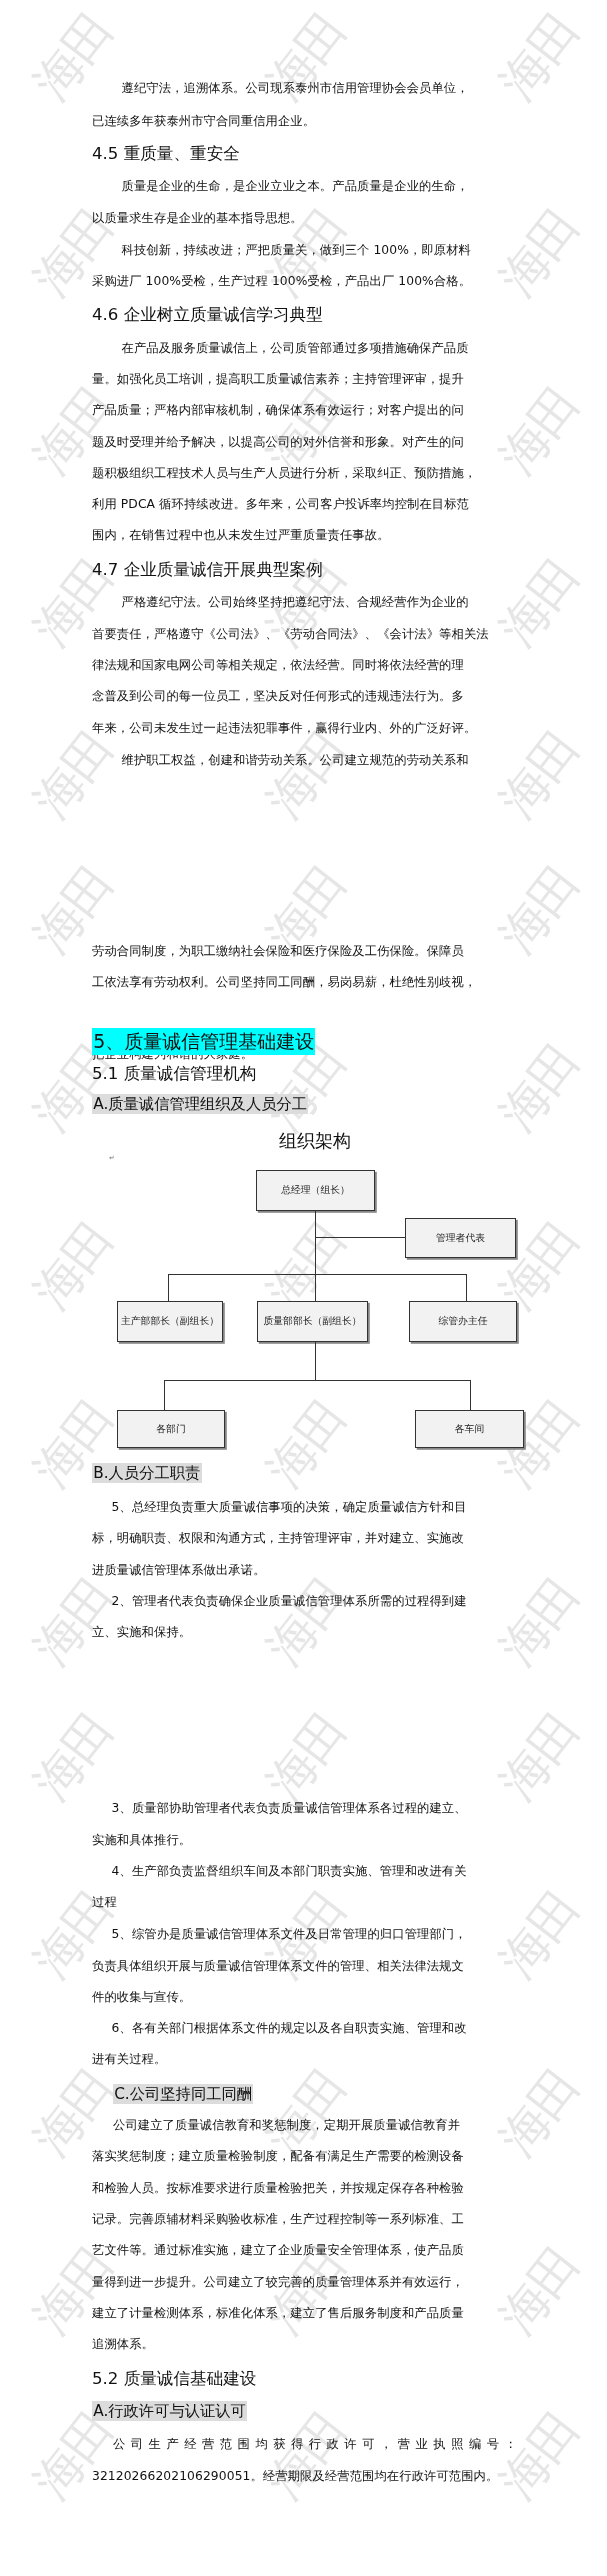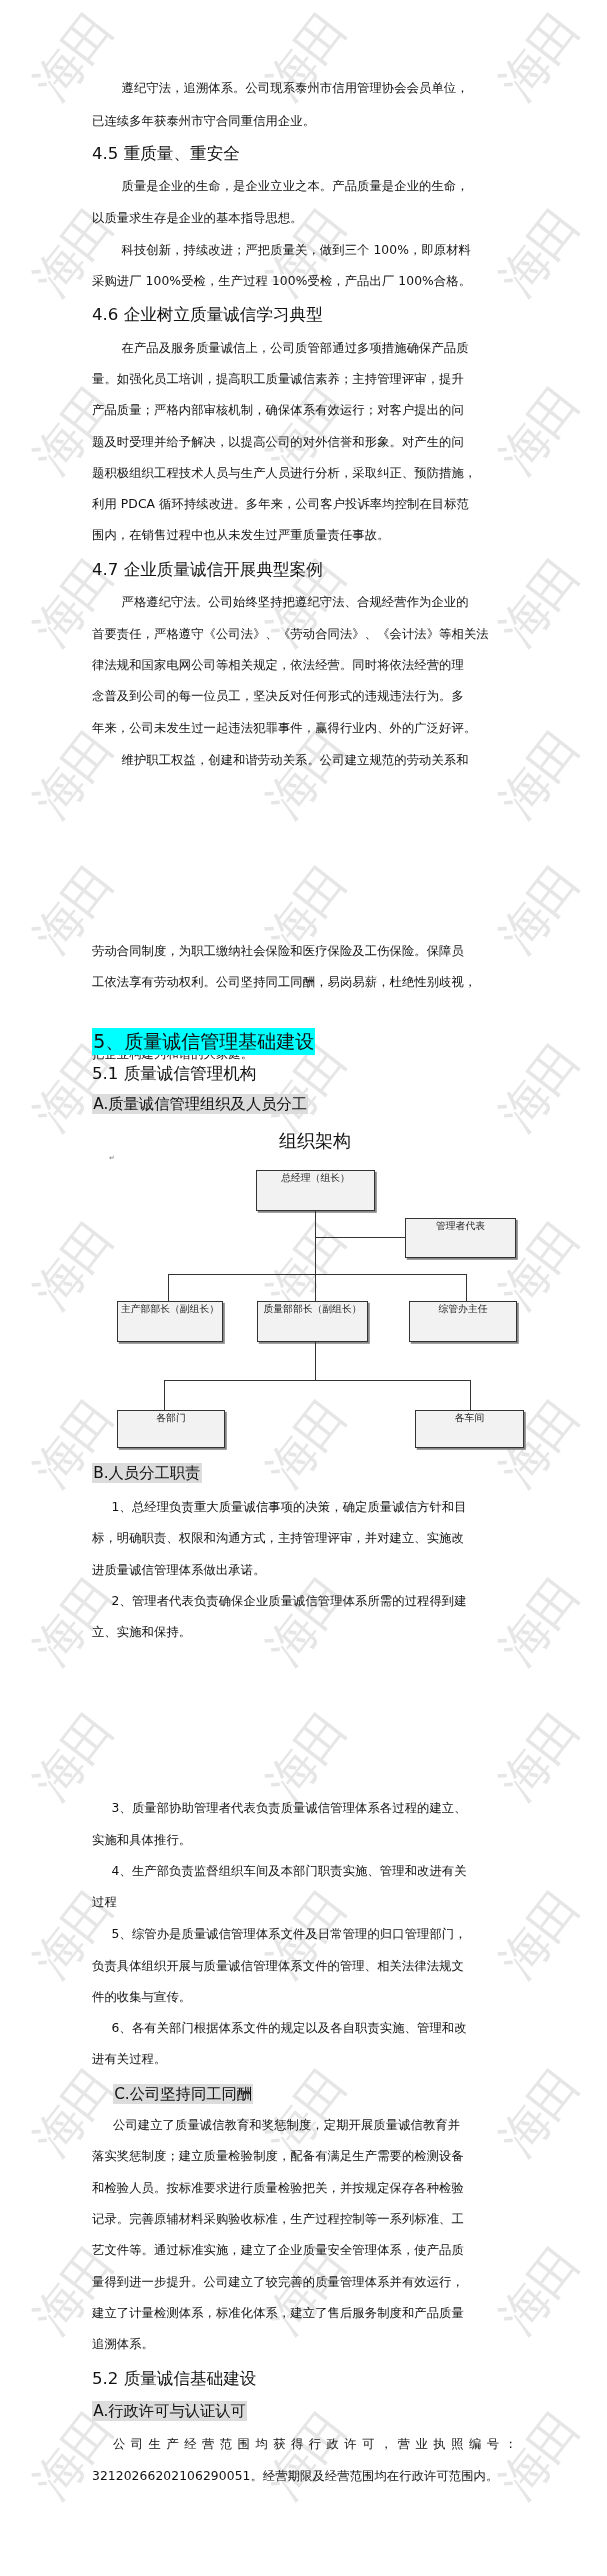--- a/index.html
+++ b/index.html
@@ -11,21 +11,21 @@
   .content { position: absolute; left: 0; top: 0; width: 608px; z-index: 1; }
   .p { position: absolute; left: 92px; width: 427px; font-size: 12.3px; line-height: 14.7px;
        white-space: nowrap; letter-spacing: 0.1px; }
   .ind { padding-left: 29.5px; width: 398px; }
   .h2 { position: absolute; left: 92px; font-size: 16.6px; line-height: 19.6px; font-weight: normal; white-space: nowrap; }
   .h1 { position: absolute; left: 92px; font-size: 19px; line-height: 27px; background: #00ffff; padding: 0 1.2px; white-space: nowrap; }
   .hl { position: absolute; font-size: 15.3px; line-height: 18.4px; background: #dcdcdc; padding: 0.6px 1.2px; white-space: nowrap; }
   .org-title { position: absolute; left: 279px; top: 1129px; font-size: 18px; }
   .para-mark { position: absolute; left: 109px; top: 1154px; font-size: 6.8px; color: #777; }
   .box { position: absolute; background: #f2f2f2; border: 0.9px solid #333;
-         box-shadow: 1.8px 1.8px 0 #888; display: flex; justify-content: center;
+         box-shadow: 1.8px 1.8px 0 #888; display: flex; align-items: center; justify-content: center;
          text-align: center; font-size: 9.8px; line-height: 14.7px; color: #222; }
   .line { position: absolute; background: #333; }
   .v { width: 0.9px; } .hz { height: 0.9px; }
   .sp { letter-spacing: 5.5px; font-family: Liberation Mono, monospace; }
 </style>
 </head>
 <body>
 
 <div class="wm-layer" id="wm">
     <div class="wm" style="left: 28px; top: 24.6px;">海田</div>
@@ -146,21 +146,21 @@
 
   <div class="box" style="left:117px;top:1410px;width:106px;height:36px">
     <span>各部门</span>
   </div>
   <div class="box" style="left:415px;top:1410px;width:107px;height:36px">
     <span>各车间</span>
   </div>
 
   <div class="hl" style="top:1463px;left:92px">B.人员分工职责</div>
 
-  <div class="p" style="top:1500px;padding-left:19.6px;width:408px">1、总经理负责重大质量诚信事项的决策，确定质量诚信方针和目</div>
+  <div class="p" style="top:1500px;padding-left:19.6px;width:408px">5、总经理负责重大质量诚信事项的决策，确定质量诚信方针和目</div>
   <div class="p" style="top:1531px">标，明确职责、权限和沟通方式，主持管理评审，并对建立、实施改</div>
   <div class="p" style="top:1563px">进质量诚信管理体系做出承诺。</div>
   <div class="p" style="top:1594px;padding-left:19.6px;width:408px">2、管理者代表负责确保企业质量诚信管理体系所需的过程得到建</div>
   <div class="p" style="top:1625px">立、实施和保持。</div>
 
   <div class="p" style="top:1801px;padding-left:19.6px;width:408px">3、质量部协助管理者代表负责质量诚信管理体系各过程的建立、</div>
   <div class="p" style="top:1833px">实施和具体推行。</div>
   <div class="p" style="top:1864px;padding-left:19.6px;width:408px">4、生产部负责监督组织车间及本部门职责实施、管理和改进有关</div>
   <div class="p" style="top:1895px">过程</div>
   <div class="p" style="top:1927px;padding-left:19.6px;width:408px">5、综管办是质量诚信管理体系文件及日常管理的归口管理部门，</div>

